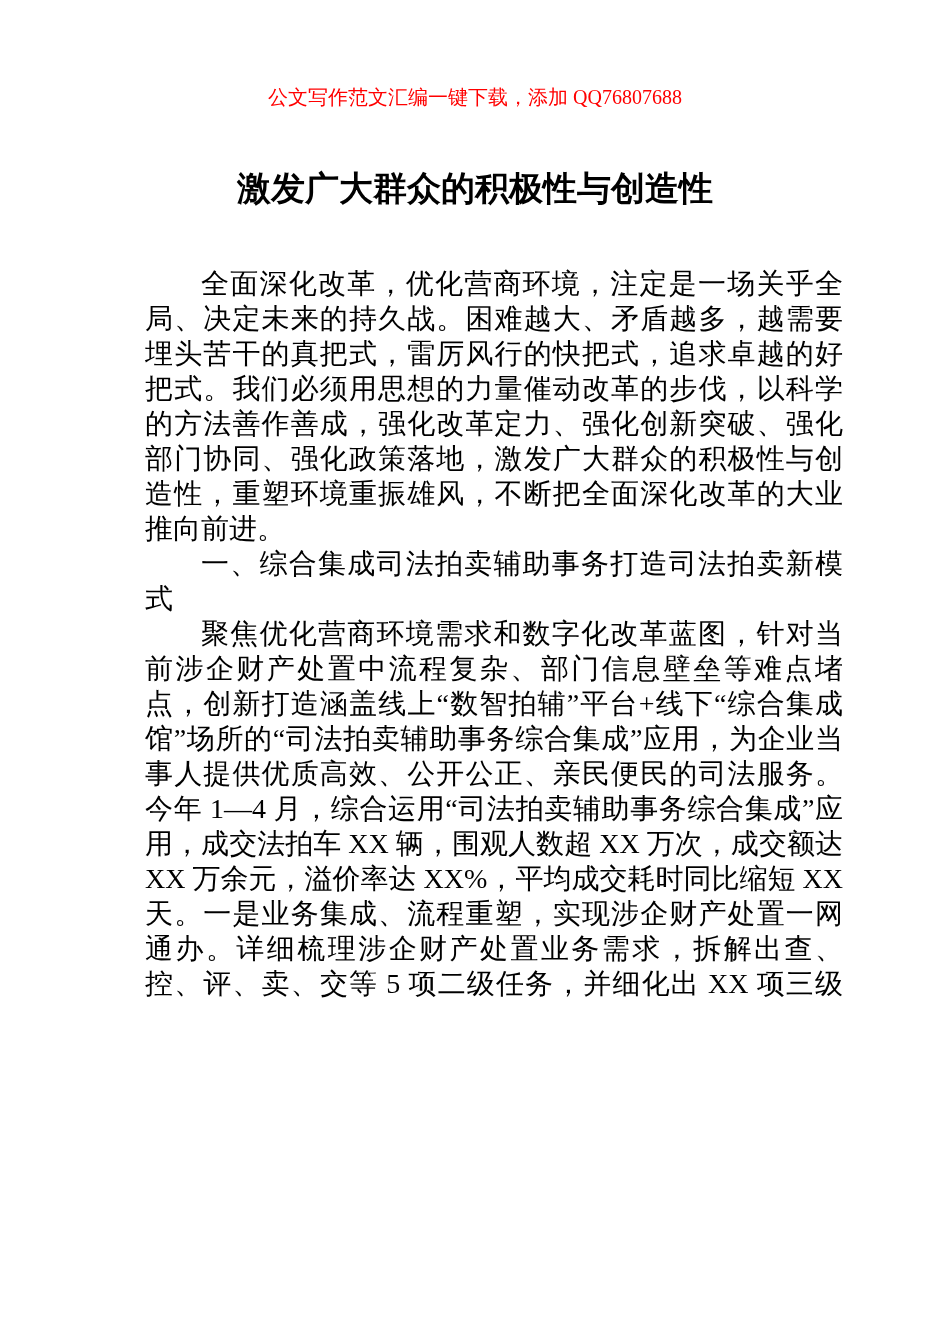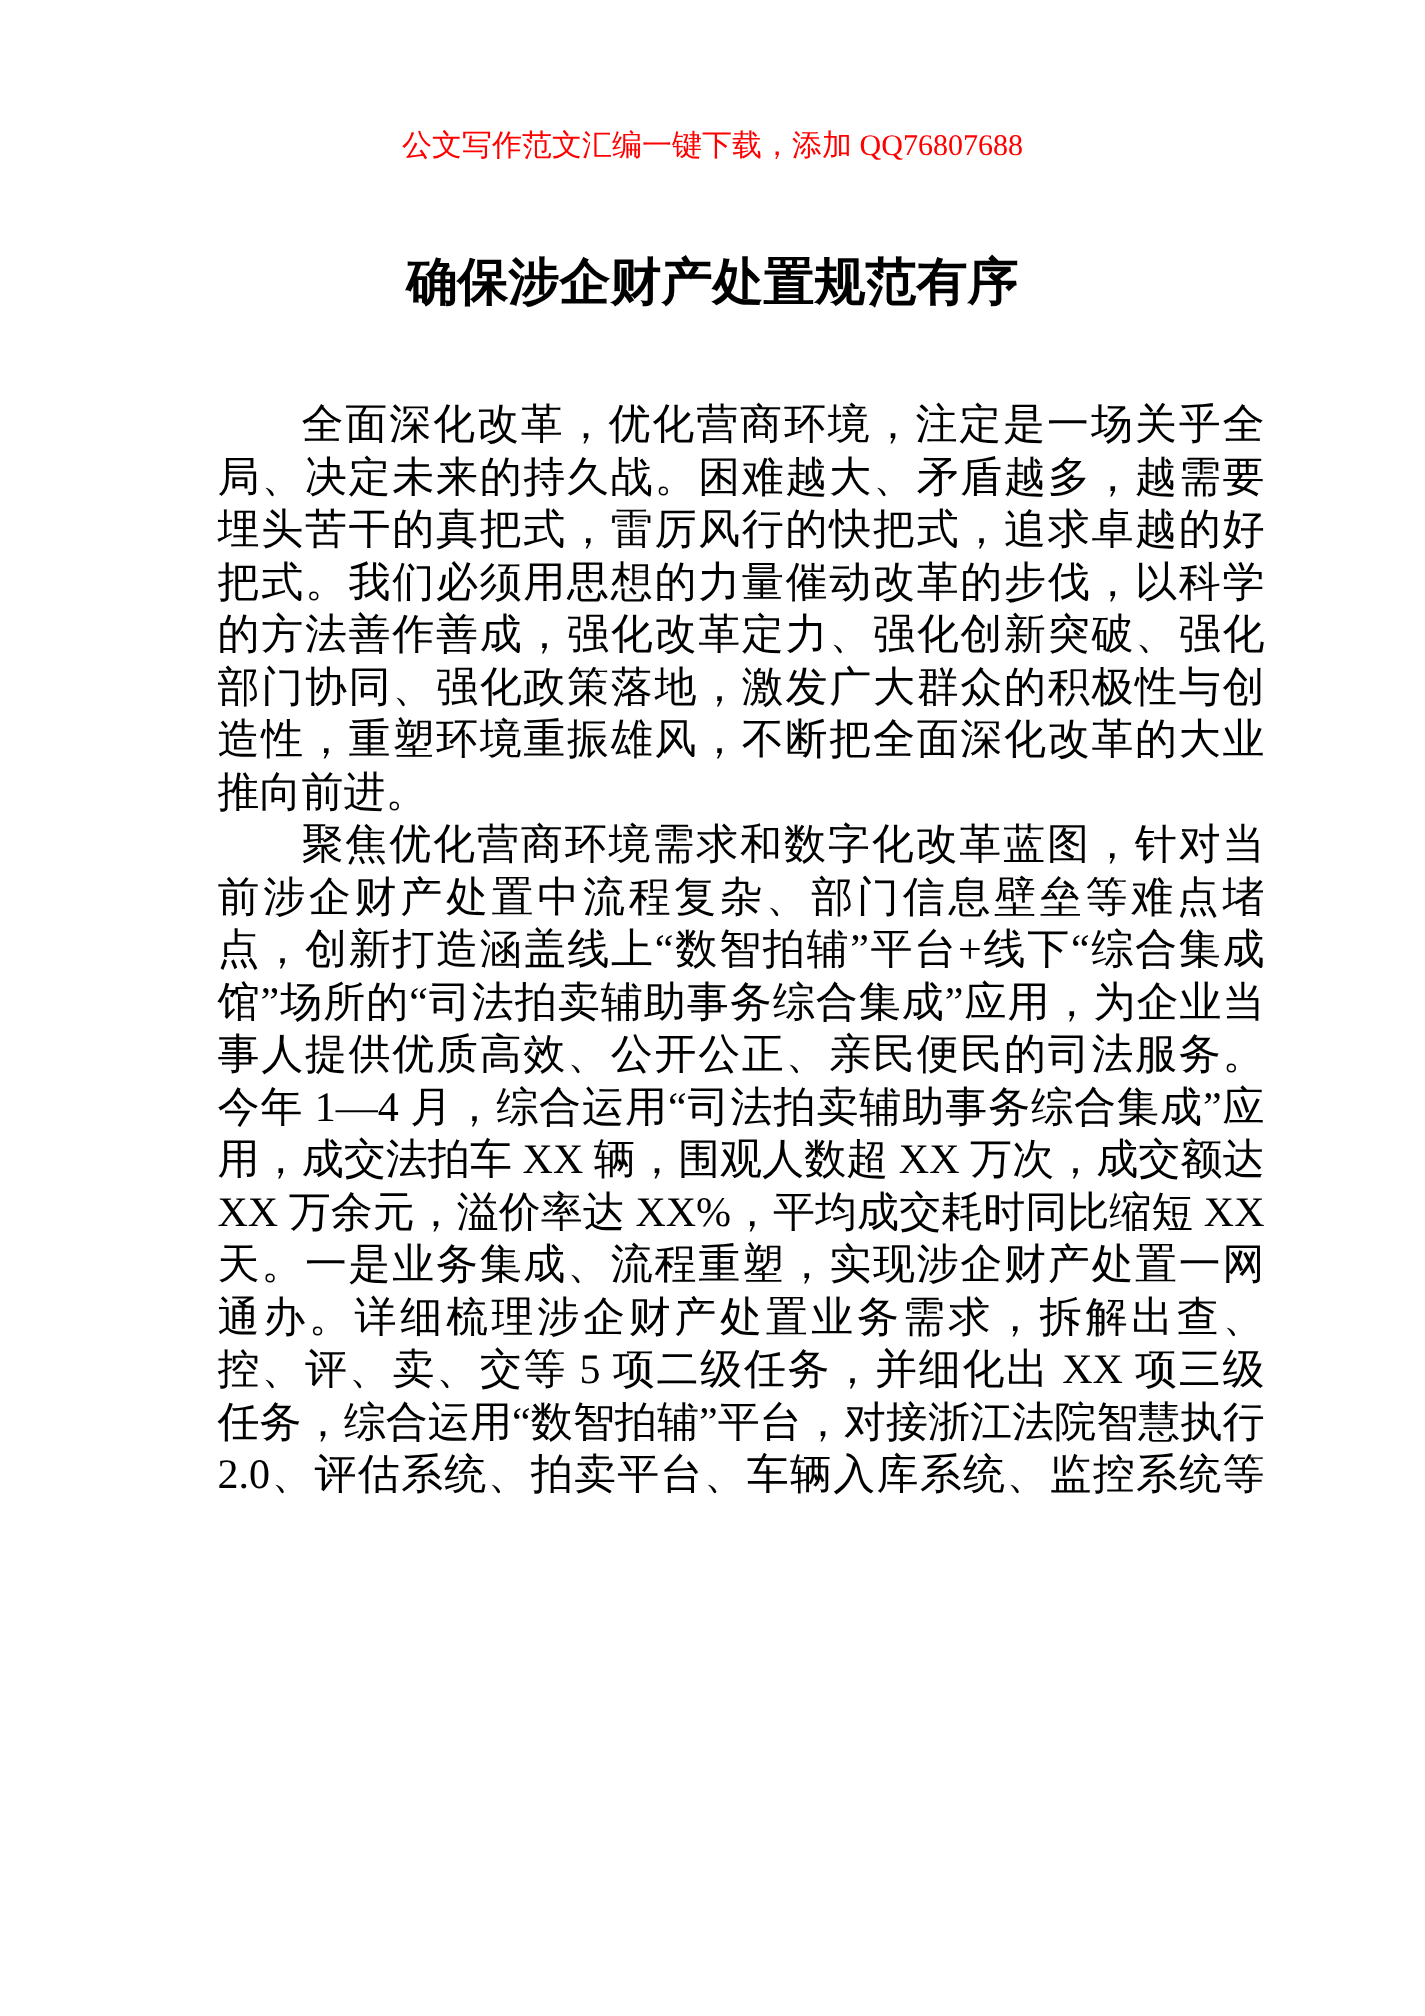--- a/index.html
+++ b/index.html
@@ -58,22 +58,23 @@
 </style>
 </head>
 <body>
 
 <div class="page">
 
   <div class="promo-header" style="color: rgb(255, 0, 0);">
     <span>公文写作范文汇编一键下载，添加 QQ76807688</span>
   </div>
 
-  <h1 class="doc-title">确保涉企财产处置规范有序</h1>
+  <h1 class="doc-title">激发广大群众的积极性与创造性</h1>
 
   <div class="doc-body">
     <p class="para">全面深化改革，优化营商环境，注定是一场关乎全局、决定未来的持久战。困难越大、矛盾越多，越需要埋头苦干的真把式，雷厉风行的快把式，追求卓越的好把式。我们必须用思想的力量催动改革的步伐，以科学的方法善作善成，强化改革定力、强化创新突破、强化部门协同、强化政策落地，激发广大群众的积极性与创造性，重塑环境重振雄风，不断把全面深化改革的大业推向前进。</p>
+    <p class="para">一、综合集成司法拍卖辅助事务打造司法拍卖新模式</p>
     <p class="para">聚焦优化营商环境需求和数字化改革蓝图，针对当前涉企财产处置中流程复杂、部门信息壁垒等难点堵点，创新打造涵盖线上“数智拍辅”平台+线下“综合集成馆”场所的“司法拍卖辅助事务综合集成”应用，为企业当事人提供优质高效、公开公正、亲民便民的司法服务。今年 1—4 月，综合运用“司法拍卖辅助事务综合集成”应用，成交法拍车 XX 辆，围观人数超 XX 万次，成交额达 XX 万余元，溢价率达 XX%，平均成交耗时同比缩短 XX 天。一是业务集成、流程重塑，实现涉企财产处置一网通办。详细梳理涉企财产处置业务需求，拆解出查、控、评、卖、交等 5 项二级任务，并细化出 XX 项三级任务，综合运用“数智拍辅”平台，对接浙江法院智慧执行 2.0、评估系统、拍卖平台、车辆入库系统、监控系统等数源系统，完善在线协查在线委托、在线审核等多项功能，以数智赋能方案打造“部门协同、信息共享、流程可视、一网通办”的法拍工作新模式。二是公开公正、强化监管，确保涉企财产处置规范有序。通过“数智拍辅”平台、智慧执行 2.0、PC 端、移动端等实时传输数据和追踪标的，确保涉企财产处置提</p>
   </div>
 
   <div class="page-number">1</div>
 
 </div>
 
 </body></html>

